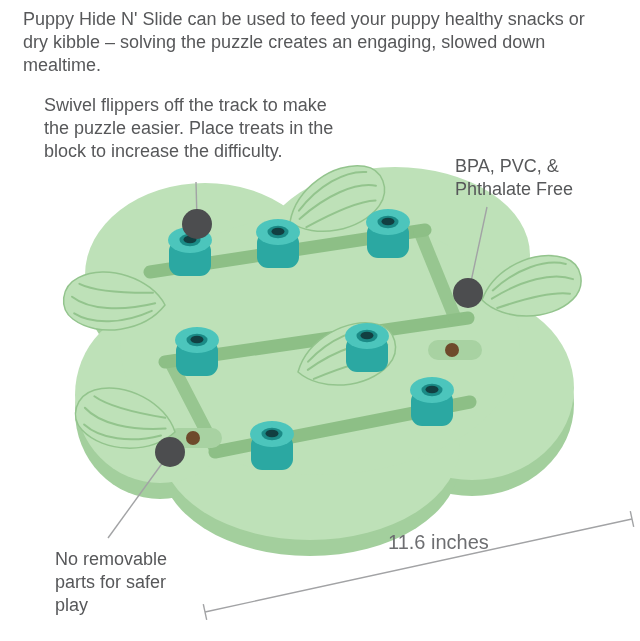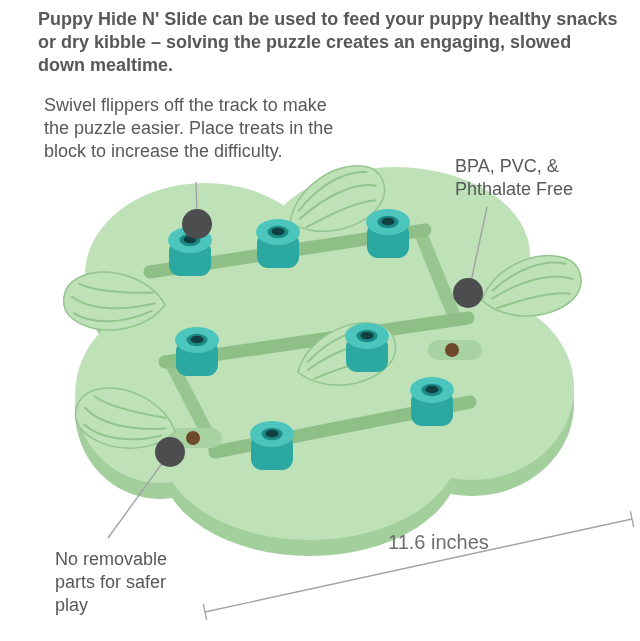--- a/index.html
+++ b/index.html
@@ -5,21 +5,21 @@
   html,body{margin:0;padding:0;background:#ffffff;}
   .canvas{
     position:relative;
     width:640px;height:641px;
     background:#ffffff;
     font-family:"Liberation Sans", sans-serif;
     color:#57585a;
     overflow:hidden;
   }
   .txt{position:absolute;font-size:18px;line-height:1.28;color:#57585a;}
-  .intro{left:38px;top:8px;width:580px;font-weight:bold;}
+  .intro{left:23px;top:8px;width:580px;}
   .callout-flippers{left:44px;top:94px;width:292px;}
   .callout-materials{left:455px;top:155px;width:160px;}
   .callout-safety{left:55px;top:548px;width:118px;}
   .dimension-label{left:388px;top:530px;width:120px;font-size:20px;color:#6d6e71;}
   svg.illustration{position:absolute;left:0;top:0;}
   .board-side{fill:#a3cf9d;}
   .board-top{fill:#bee1b8;}
   .track{stroke:#8dbf86;stroke-width:13;fill:none;stroke-linecap:round;}
   .recess{fill:#a8d2a2;}
   .fin-body{fill:#bee1b8;stroke:#93c48d;stroke-width:1.5;}

